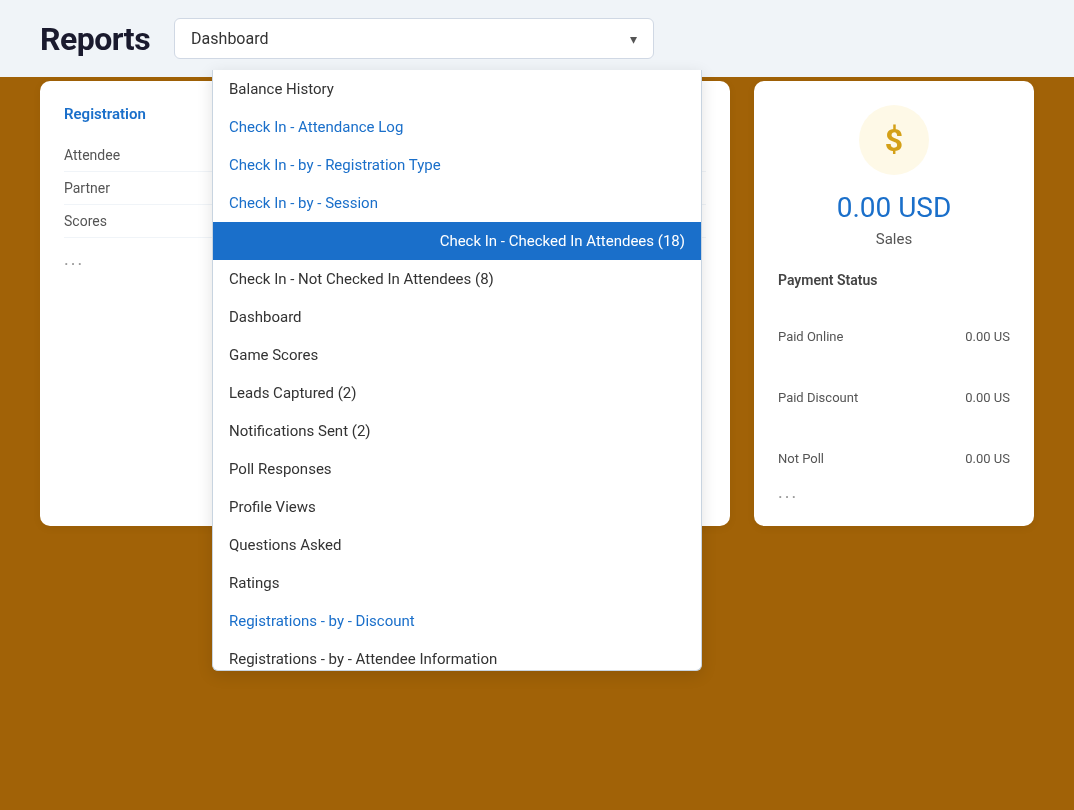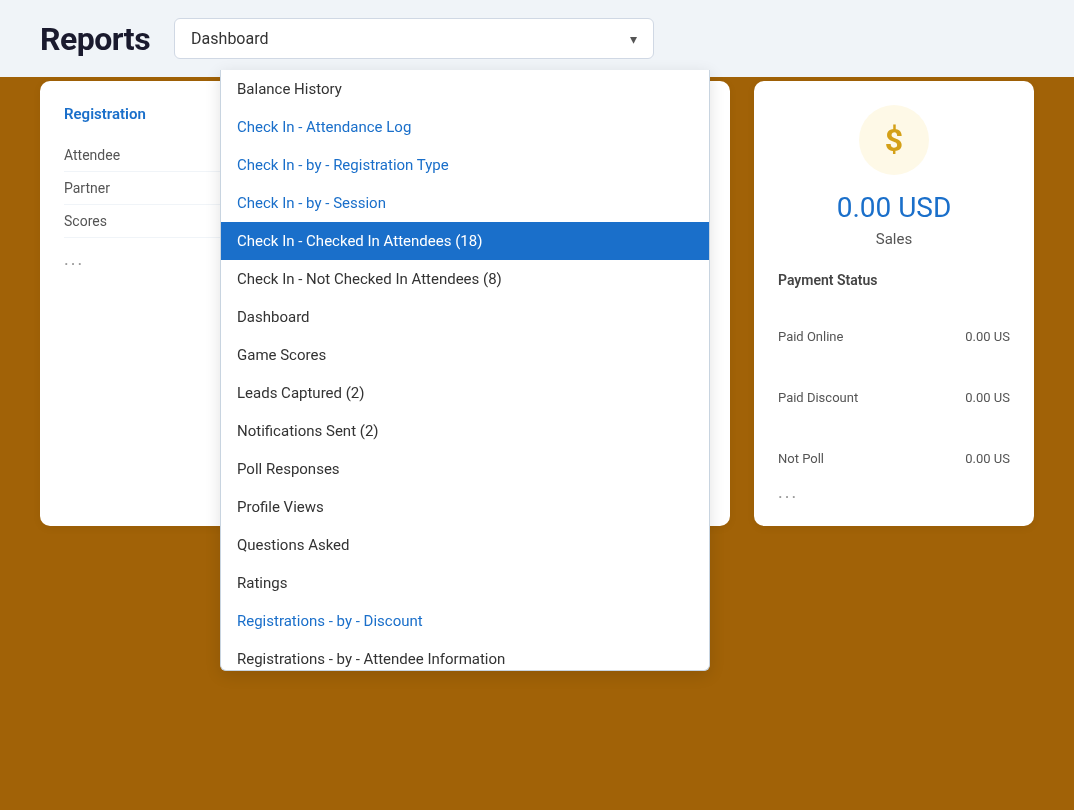--- a/index.html
+++ b/index.html
@@ -57,21 +57,21 @@
 
     .dropdown-chevron {
       color: #555;
       font-size: 14px;
     }
 
     
     .dropdown-list-wrapper {
       position: absolute;
       top: 70px;
-      left: 220px;
+      left: 212px;
       width: 490px;
       background: #fff;
       border: 1.5px solid #c8d4e0;
       border-top: none;
       border-radius: 0 0 6px 6px;
       z-index: 100;
       box-shadow: 0 4px 16px rgba(0,0,0,0.12);
       overflow: hidden;
     }
 
@@ -100,20 +100,21 @@
       white-space: nowrap;
     }
 
     .dropdown-item.blue-text {
       color: #1a6fca;
     }
 
     .dropdown-item.selected {
       background: #1a6fca;
       color: #fff;
+      text-align: right;
     }
 
     
     .main-content {
       display: flex;
       gap: 24px;
       padding: 0 40px 20px 40px;
       margin-top: 4px;
     }
 

